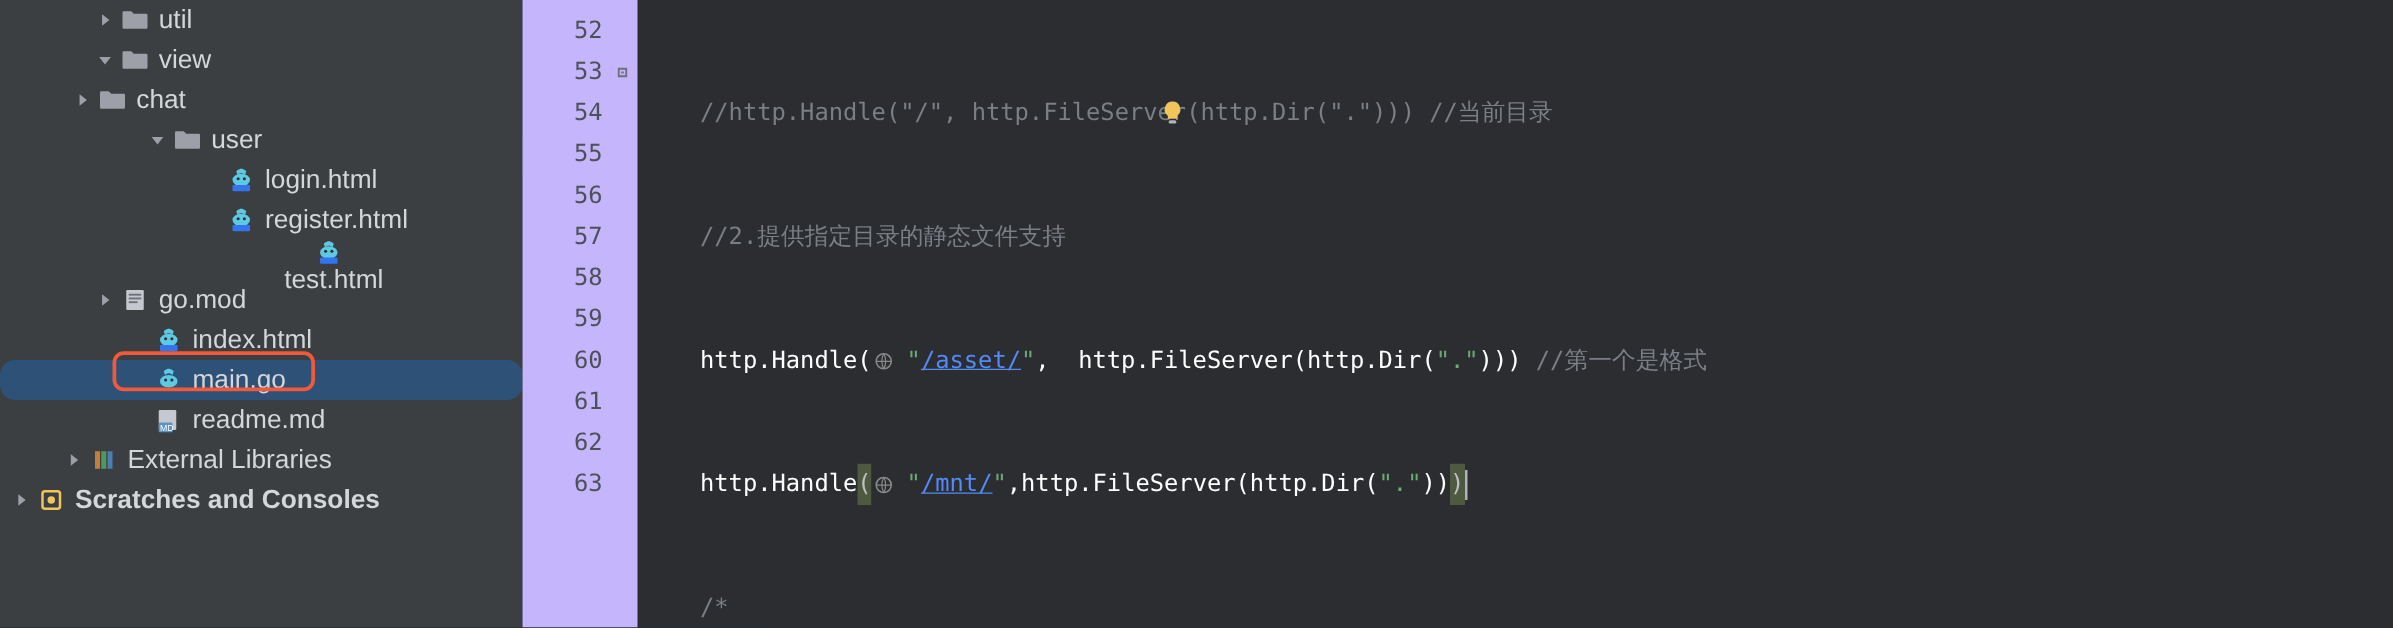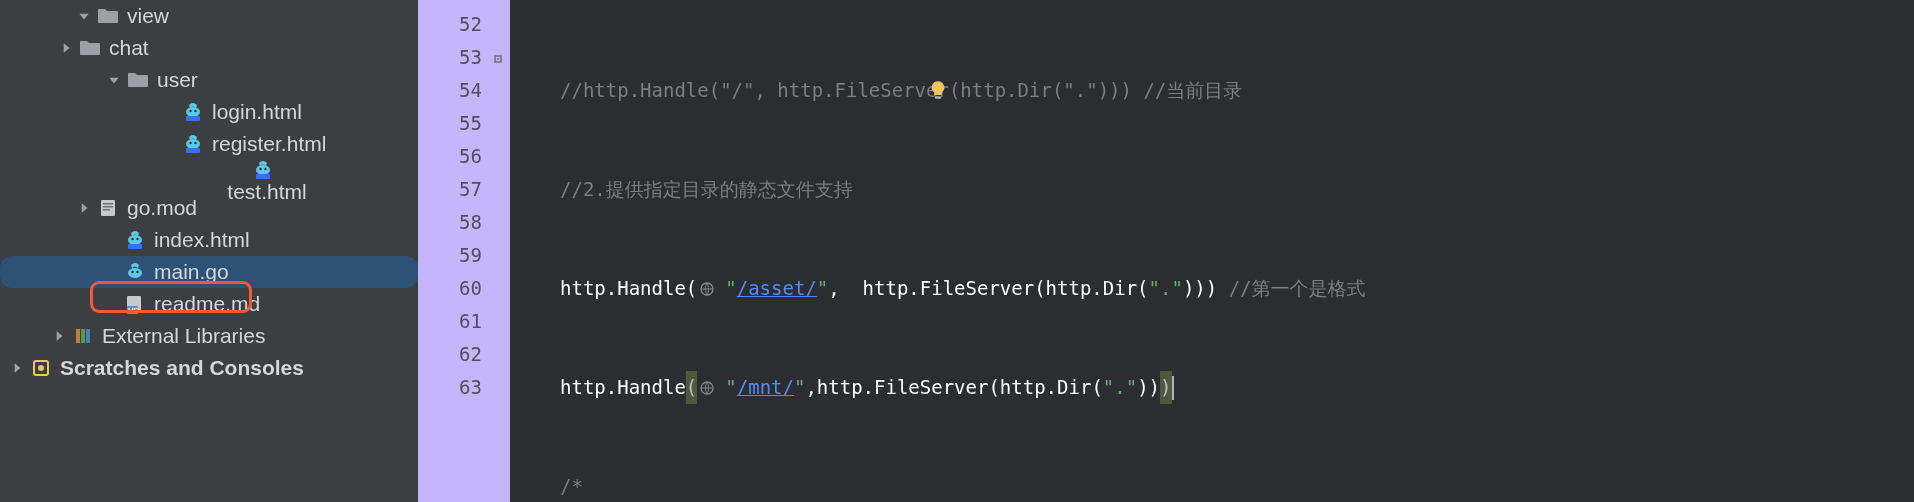--- a/index.html
+++ b/index.html
@@ -131,44 +131,57 @@
     .cursor-caret { border-right: 2px solid #aeb3bb; height: 24px; display: inline-block; }
   </style>
 </head>
 <body>
 
 <div class="sidebar">
   <div id="tree-container">
       <div class="tree-item" style="padding-left: 75px;">
         <span class="chevron">
           <svg viewBox="0 0 12 12">
-            <path d="M2 4l4 5 4-5z" fill="#9da0a8"></path>
+            <path d="M4 2l5 4-5 4z" fill="#9da0a8"></path>
           </svg>
         </span>
         <span class="folder-icon">
           <svg viewBox="0 0 22 16">
             <path fill="#9da0a8" d="M1 2a1 1 0 011-1h6l2 2h10a1 1 0 011 1v10a1 1 0 01-1 1H2a1 1 0 01-1-1z"></path>
           </svg>
         </span>
-        <span>view</span>
-      </div>
-      <div class="tree-item" style="padding-left: 57px;">
-        <span class="chevron">
-          <svg viewBox="0 0 12 12">
-            <path d="M4 2l5 4-5 4z" fill="#9da0a8"></path>
+        <span>util</span>
+      </div>
+      <div class="tree-item" style="padding-left: 75px;">
+        <span class="chevron">
+          <svg viewBox="0 0 12 12">
+            <path d="M2 4l4 5 4-5z" fill="#9da0a8"></path>
           </svg>
         </span>
         <span class="folder-icon">
           <svg viewBox="0 0 22 16">
             <path fill="#9da0a8" d="M1 2a1 1 0 011-1h6l2 2h10a1 1 0 011 1v10a1 1 0 01-1 1H2a1 1 0 01-1-1z"></path>
           </svg>
         </span>
+        <span>view</span>
+      </div>
+      <div class="tree-item" style="padding-left: 57px;">
+        <span class="chevron">
+          <svg viewBox="0 0 12 12">
+            <path d="M4 2l5 4-5 4z" fill="#9da0a8"></path>
+          </svg>
+        </span>
+        <span class="folder-icon">
+          <svg viewBox="0 0 22 16">
+            <path fill="#9da0a8" d="M1 2a1 1 0 011-1h6l2 2h10a1 1 0 011 1v10a1 1 0 01-1 1H2a1 1 0 01-1-1z"></path>
+          </svg>
+        </span>
         <span>chat</span>
       </div>
-      <div class="tree-item" style="padding-left: 105px;">
+      <div class="tree-item" style="padding-left: 105px; margin-left: 12px;">
         <span class="chevron">
           <svg viewBox="0 0 12 12">
             <path d="M2 4l4 5 4-5z" fill="#9da0a8"></path>
           </svg>
         </span>
         <span class="folder-icon">
           <svg viewBox="0 0 22 16">
             <path fill="#9da0a8" d="M1 2a1 1 0 011-1h6l2 2h10a1 1 0 011 1v10a1 1 0 01-1 1H2a1 1 0 01-1-1z"></path>
           </svg>
         </span>

